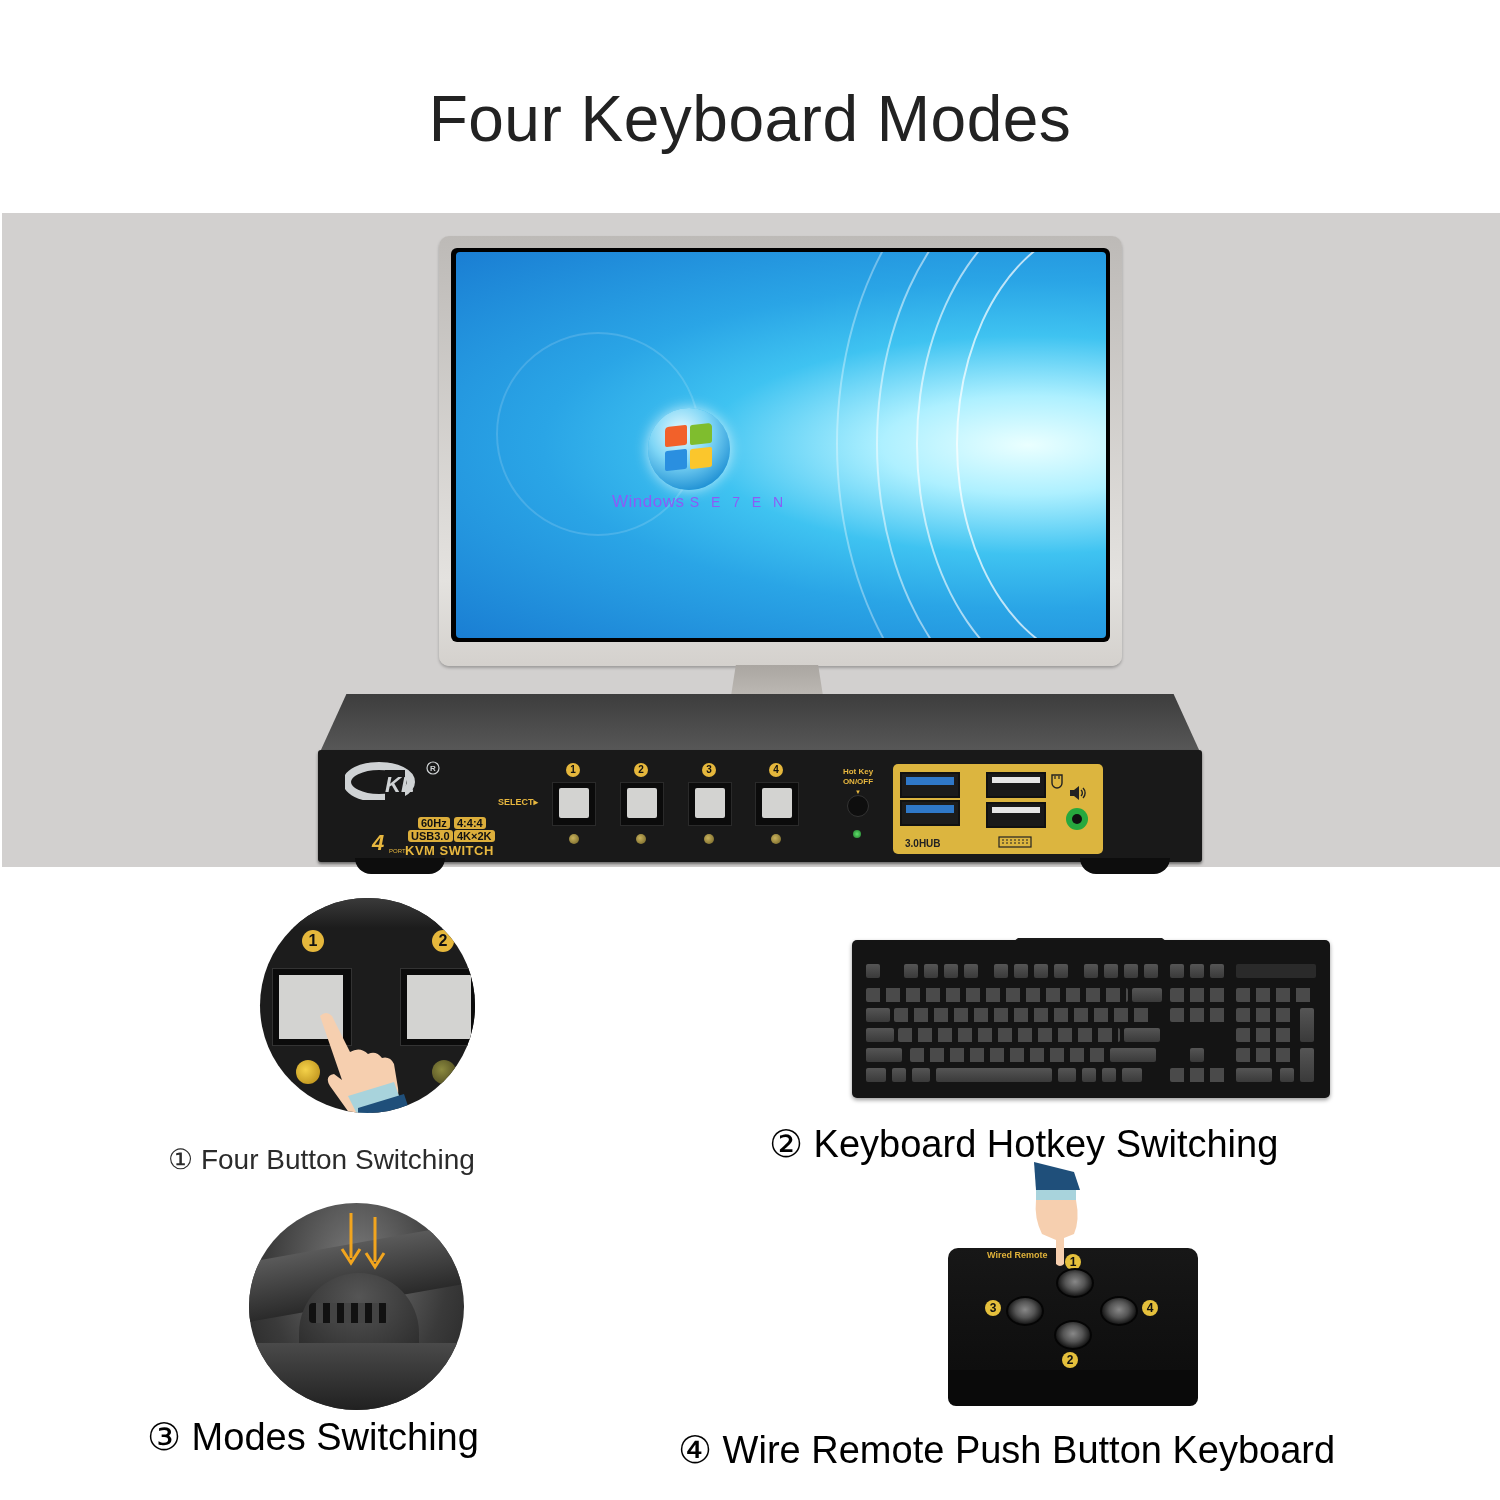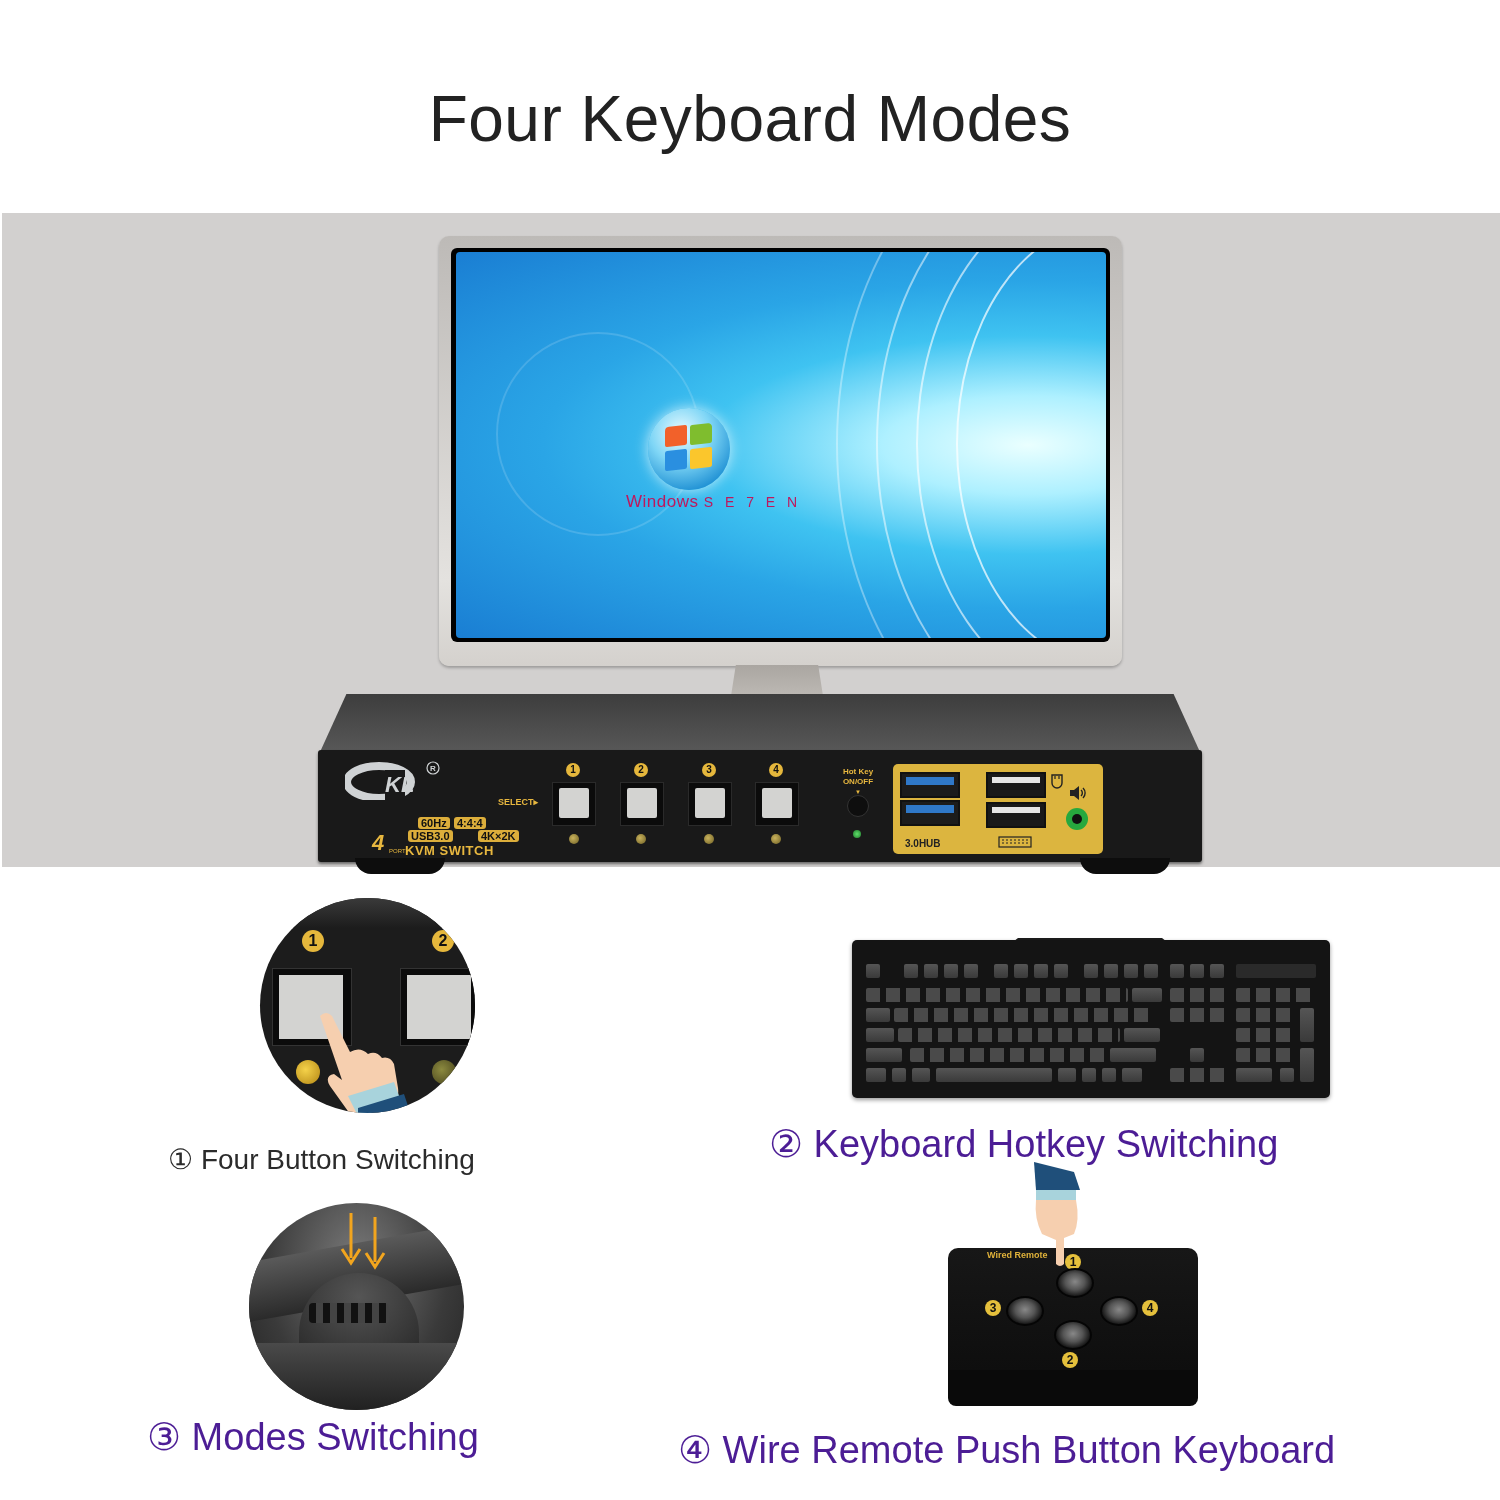--- a/index.html
+++ b/index.html
@@ -10,21 +10,21 @@
   
   .monitor-frame{left:439px;top:236px;width:683px;height:430px;background:linear-gradient(#bdbab7,#e4e2df 80%,#d4d1cd);border-radius:10px;box-shadow:0 2px 3px rgba(0,0,0,.25);}
   .screen{left:451px;top:248px;width:659px;height:394px;background:#000;border-radius:6px;}
   .screen-inner{left:456px;top:252px;width:650px;height:386px;border-radius:4px;overflow:hidden;
     background:radial-gradient(ellipse at 88% 50%, #eaffff 0%, #aef0ff 18%, #3fc3f1 40%, #2aa5e6 60%, #1a7ed3 100%);}
   .swirl{position:absolute;border-radius:50%;border:2px solid rgba(255,255,255,.55);}
   .win-logo{left:648px;top:408px;width:82px;height:82px;border-radius:50%;
     background:radial-gradient(circle at 40% 30%, #e9fbff 0%, #7fd6f6 40%, #1d8fd3 80%, #0d66a8 100%);
     box-shadow:0 0 14px rgba(255,255,255,.7);}
   .flag{position:absolute;width:22px;height:20px;}
-  .win-text{left:626px;top:492px;font-size:17px;color:#be185d;letter-spacing:0.5px;white-space:nowrap;}
+  .win-text{left:612px;top:492px;font-size:17px;color:#8b5cf6;letter-spacing:0.5px;white-space:nowrap;}
   .stand{left:728px;top:665px;width:98px;height:50px;background:linear-gradient(#aaa6a1,#c8c4bf);clip-path:polygon(8% 0,92% 0,100% 100%,0 100%);}
   
   .kvm-top{left:320px;top:694px;width:880px;height:58px;background:linear-gradient(#3d3d3d,#585858);clip-path:polygon(3% 0,97% 0,100% 100%,0 100%);}
   .kvm-front{left:318px;top:750px;width:884px;height:112px;background:#191919;border-radius:3px;box-shadow:0 2px 3px rgba(0,0,0,.5);}
   .foot{top:858px;width:90px;height:16px;background:#0d0d0d;border-radius:0 0 45px 45px;}
   .ckl{left:345px;top:760px;width:96px;height:40px;}
   .spec{font-size:11px;font-weight:bold;color:#111;background:#dcae3b;border-radius:3px;padding:0 3px;line-height:12px;position:absolute;}
   .kvmsw{left:405px;top:843px;font-size:13px;font-weight:bold;color:#e7b73f;letter-spacing:.5px;}
   .port4{left:372px;top:830px;font-size:22px;font-style:italic;font-weight:bold;color:#e7b73f;}
   .portlbl{left:389px;top:848px;font-size:6px;color:#e7b73f;}
@@ -42,21 +42,21 @@
   .usb2{width:56px;height:22px;background:#1a1a1a;border:2px solid #111;}
   .usb2 .tongue{position:absolute;left:4px;top:3px;width:48px;height:6px;background:#e6e6e6;}
   .hub-lbl{left:905px;top:838px;font-size:10px;font-weight:bold;color:#222;}
   .audio{left:1066px;top:808px;width:22px;height:22px;border-radius:50%;background:#27a83e;}
   .audio::after{content:"";position:absolute;left:6px;top:6px;width:10px;height:10px;border-radius:50%;background:#111;}
   
   .circle{border-radius:50%;overflow:hidden;}
   .c1{left:260px;top:898px;width:215px;height:215px;background:#1c1c1c;}
   .c3{left:249px;top:1203px;width:215px;height:207px;background:radial-gradient(ellipse at 50% 30%,#7a7a7a,#3a3a3a 60%,#222);}
   .caption{font-size:29px;color:#2b2b2b;white-space:nowrap;}
-  .caption-big{font-size:38px;color:#4c1d95;white-space:nowrap;}
+  .caption-big{font-size:38px;color:#000000;white-space:nowrap;}
   
   .kb{left:852px;top:940px;width:478px;height:158px;background:#141414;border-radius:5px;box-shadow:0 2px 4px rgba(0,0,0,.4);}
   .kb-hump{left:1000px;top:938px;width:180px;height:14px;background:#1c1c1c;clip-path:polygon(10% 0,90% 0,100% 100%,0 100%);}
   .key{position:absolute;background:linear-gradient(#555,#3a3a3a);border-radius:2px;height:14px;}
   
   .remote{left:948px;top:1248px;width:250px;height:150px;background:linear-gradient(#171717,#0c0c0c);border-radius:10px;}
   .remote-front{left:948px;top:1370px;width:250px;height:36px;background:#0a0a0a;border-radius:0 0 8px 8px;}
   .r-btn{width:34px;height:26px;border-radius:50%;background:radial-gradient(ellipse at 50% 45%,#888 0%,#555 40%,#1a1a1a 70%);border:2px solid #050505;}
   .r-num{width:16px;height:16px;border-radius:50%;background:#e5c03c;color:#111;font-size:12px;font-weight:bold;line-height:16px;text-align:center;}
   .remote-lbl{left:987px;top:1250px;font-size:9px;font-weight:bold;color:#e0b23a;}
@@ -99,21 +99,21 @@
   <ellipse cx="34" cy="22" rx="32" ry="16" fill="none" stroke="#cfd2d4" stroke-width="8"></ellipse>
   <rect x="40" y="10" width="20" height="30" fill="#191919"></rect>
   <text x="40" y="32" font-family="Liberation Sans, sans-serif" font-weight="bold" font-style="italic" font-size="22" fill="#cfd2d4">KL</text>
   <circle cx="88" cy="8" r="6" fill="none" stroke="#cfd2d4" stroke-width="1.2"></circle>
   <text x="85" y="11" font-size="8" font-family="Liberation Sans, sans-serif" font-weight="bold" fill="#cfd2d4">R</text>
 </svg>
 
 <span class="spec" style="left:418px;top:817px">60Hz</span>
 <span class="spec" style="left:454px;top:817px">4:4:4</span>
 <span class="spec" style="left:408px;top:830px">USB3.0</span>
-<span class="spec" style="left:478px;top:830px">4K×2K</span>
+<span class="spec" style="left:454px;top:830px">4K×2K</span>
 <div class="abs port4">4</div>
 <div class="abs portlbl">PORT</div>
 <div class="abs kvmsw">KVM SWITCH</div>
 <div class="abs select-lbl">SELECT▸</div>
 
 <div class="abs num-badge" style="left:566px;top:763px">1</div>
 <div class="abs btn-outer" style="left:552px;top:782px">
     <div class="btn-inner"></div>
   </div>
 <div class="abs led" style="left:569px;top:834px"></div>

